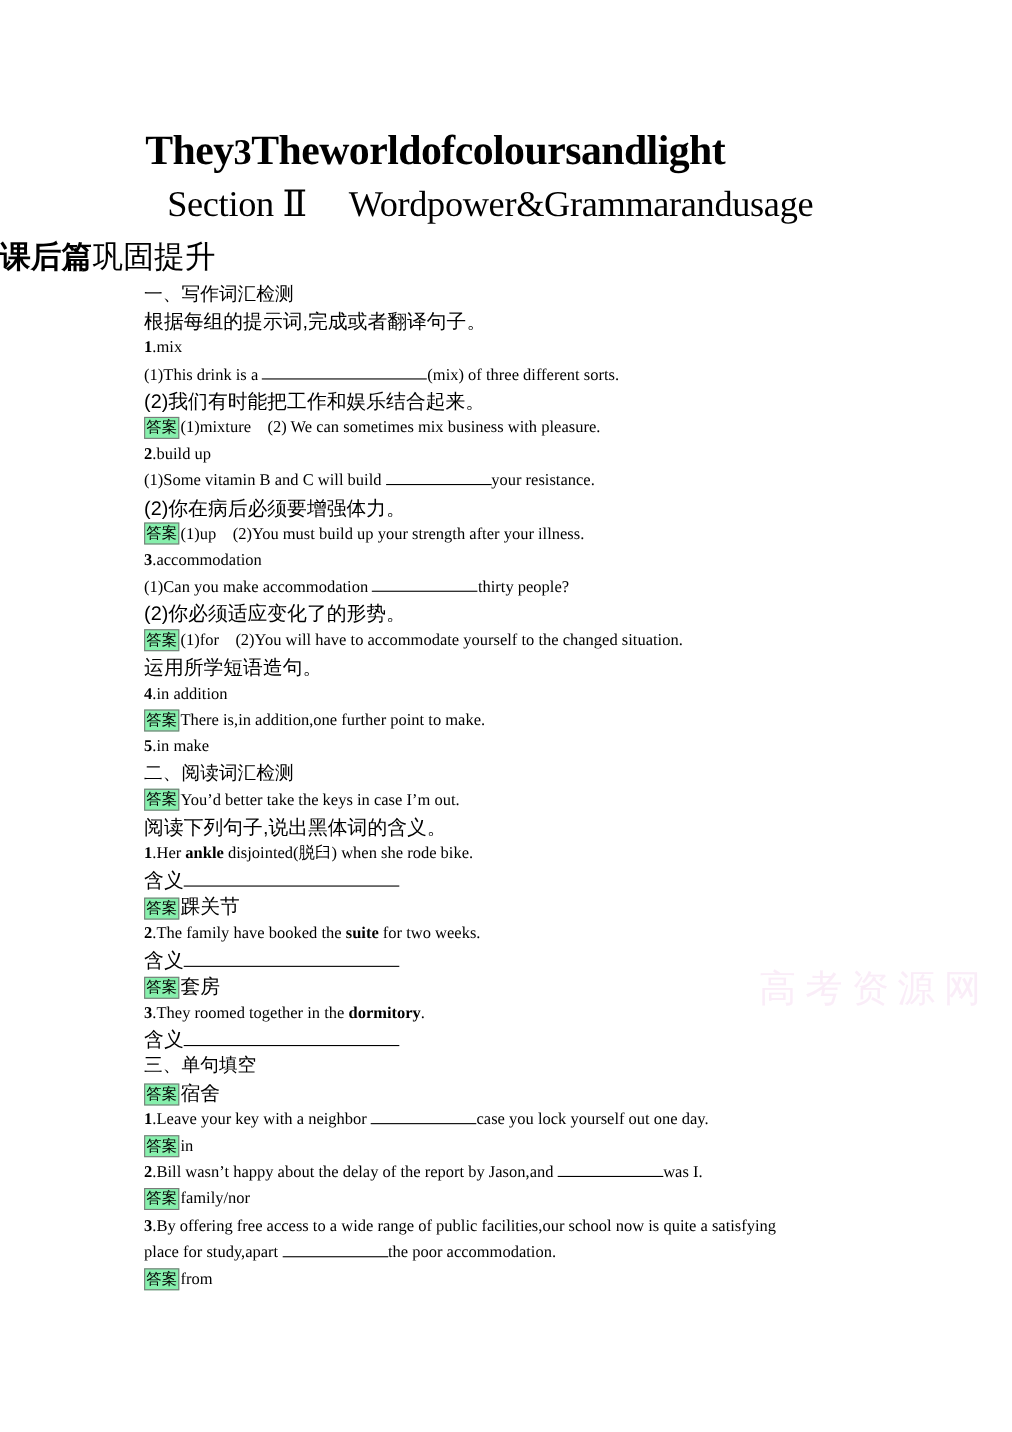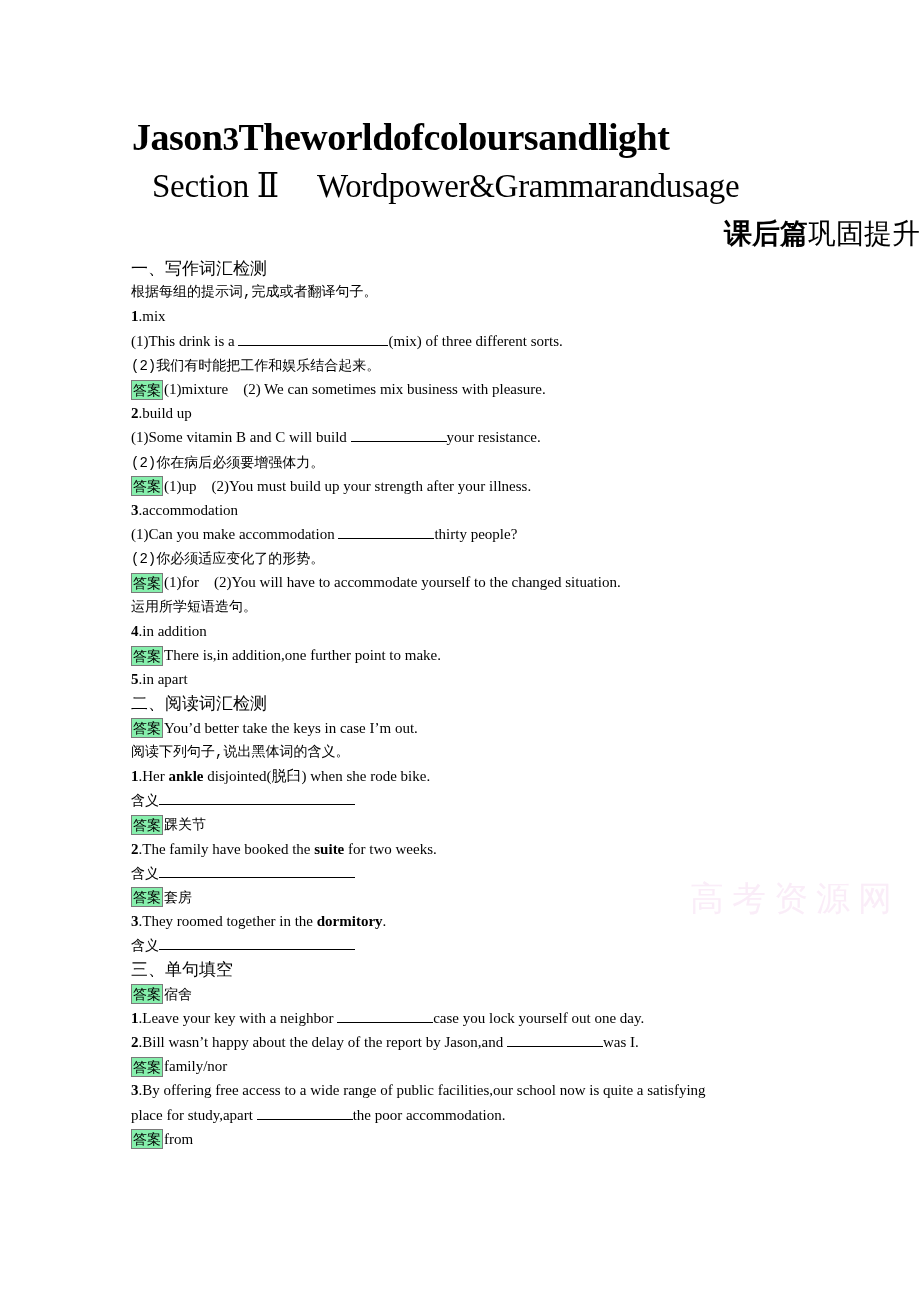--- a/index.html
+++ b/index.html
@@ -5,42 +5,42 @@
     html, body { margin: 0; padding: 0; background: #ffffff; }
     body { width: 920px; height: 1302px; position: relative; overflow: hidden;
       font-family: "Liberation Serif", "DejaVu Serif", serif; color: #000; }
     .page { position: absolute; left: 0; top: 0; width: 920px; height: 1302px; }
     .title { position: absolute; left: 132px; top: 112px; font-size: 38px; font-weight: bold;
       letter-spacing: -0.5px; white-space: nowrap; line-height: 50px; }
     .title .num { font-size: 33px; }
     .subtitle { position: absolute; left: 152px; top: 164px; font-size: 33px; white-space: nowrap;
       line-height: 44px; letter-spacing: -0.3px; }
     .subtitle .gap { display: inline-block; width: 38px; }
-    .cn-title { position: absolute; left: 0; width: 920px; top: 214px; text-align: right;
+    .cn-title { position: absolute; left: 0; width: 920px; top: 214px; text-align: left;
       font-family: "DejaVu Sans", sans-serif; font-size: 28px; line-height: 40px; padding-left: 0; }
     .cn-title span { display: inline-block; margin-left: 0; }
     .cn-title .bold { font-weight: bold; }
     .body { position: absolute; left: 131px; top: 256px; width: 640px; }
     .line { height: 24.2px; line-height: 24.2px; font-size: 15px; white-space: nowrap; }
     .heading { font-family: "DejaVu Sans", sans-serif; font-size: 17px; font-weight: normal; }
-    .cn { font-family: Liberation Mono, monospace; font-size: 14px; }
+    .cn { font-family: Liberation Sans, sans-serif; font-size: 18px; }
     .badge { display: inline-block; font-family: "DejaVu Sans", sans-serif; font-size: 14px;
       background: #86efac; border: 1px solid #7a7a7a; line-height: 18px; height: 20px; padding: 0 1px;
       vertical-align: middle; box-sizing: border-box; margin-right: 1px; position: relative; top: -1px; }
     .blank { display: inline-block; border-bottom: 1px solid #000; height: 14px; vertical-align: baseline; }
     .b { font-weight: bold; }
     .watermark { position: absolute; left: 690px; top: 876px; font-family: "DejaVu Sans", sans-serif;
       font-size: 34px; color: #f6dff3; letter-spacing: 8px; opacity: 0.55; white-space: nowrap; }
   </style>
 </head>
 <body>
 
 <div class="page">
 
-  <div class="title"><span>Jason</span><span class="num">3</span><span>Theworldofcoloursandlight</span></div>
+  <div class="title"><span>They</span><span class="num">3</span><span>Theworldofcoloursandlight</span></div>
 
   <div class="subtitle"><span>Section Ⅱ</span><span class="gap"></span><span>Wordpower&amp;Grammarandusage</span></div>
 
   <div class="cn-title"><span style="padding-left:0"><span class="bold">课后篇</span><span>巩固提升</span></span></div>
 
   <div class="body">
 
     <div class="line heading">一、写作词汇检测</div>
     <div class="line cn">根据每组的提示词,完成或者翻译句子。</div>
 
@@ -57,41 +57,42 @@
     <div class="line"><span class="b">3</span><span>.accommodation</span></div>
     <div class="line"><span>(1)Can you make accommodation </span><span class="blank" style="width:96px"></span><span>thirty people?</span></div>
     <div class="line"><span class="cn">(2)你必须适应变化了的形势。</span></div>
     <div class="line"><span class="badge">答案</span><span style="white-space:pre">(1)for    (2)You will have to accommodate yourself to the changed situation.</span></div>
 
     <div class="line cn">运用所学短语造句。</div>
 
     <div class="line"><span class="b">4</span><span>.in addition</span></div>
     <div class="line"><span class="badge">答案</span><span>There is,in addition,one further point to make.</span></div>
 
-    <div class="line"><span class="b">5</span><span>.in apart</span></div>
+    <div class="line"><span class="b">5</span><span>.in make</span></div>
     <div class="line heading">二、阅读词汇检测</div>
 
     <div class="line"><span class="badge">答案</span><span>You’d better take the keys in case I’m out.</span></div>
     <div class="line cn">阅读下列句子,说出黑体词的含义。</div>
 
     <div class="line"><span class="b">1</span><span>.Her </span><span class="b">ankle</span><span> disjointed(脱臼) when she rode bike.</span></div>
     <div class="line"><span class="cn">含义</span><span class="blank" style="width:196px"></span></div>
     <div class="line"><span class="badge">答案</span><span class="cn">踝关节</span></div>
 
     <div class="line"><span class="b">2</span><span>.The family have booked the </span><span class="b">suite</span><span> for two weeks.</span></div>
     <div class="line"><span class="cn">含义</span><span class="blank" style="width:196px"></span></div>
     <div class="line"><span class="badge">答案</span><span class="cn">套房</span></div>
 
     <div class="line"><span class="b">3</span><span>.They roomed together in the </span><span class="b">dormitory</span><span>.</span></div>
     <div class="line"><span class="cn">含义</span><span class="blank" style="width:196px"></span></div>
     <div class="line heading">三、单句填空</div>
 
     <div class="line"><span class="badge">答案</span><span class="cn">宿舍</span></div>
 
     <div class="line"><span class="b">1</span><span>.Leave your key with a neighbor </span><span class="blank" style="width:96px"></span><span>case you lock yourself out one day.</span></div>
+    <div class="line"><span class="badge">答案</span><span>in</span></div>
 
     <div class="line"><span class="b">2</span><span>.Bill wasn’t happy about the delay of the report by Jason,and </span><span class="blank" style="width:96px"></span><span>was I.</span></div>
     <div class="line"><span class="badge">答案</span><span>family/nor</span></div>
 
     <div class="line"><span class="b">3</span><span>.By offering free access to a wide range of public facilities,our school now is quite a satisfying</span></div>
     <div class="line"><span>place for study,apart </span><span class="blank" style="width:96px"></span><span>the poor accommodation.</span></div>
     <div class="line"><span class="badge">答案</span><span>from</span></div>
 
   </div>
 

